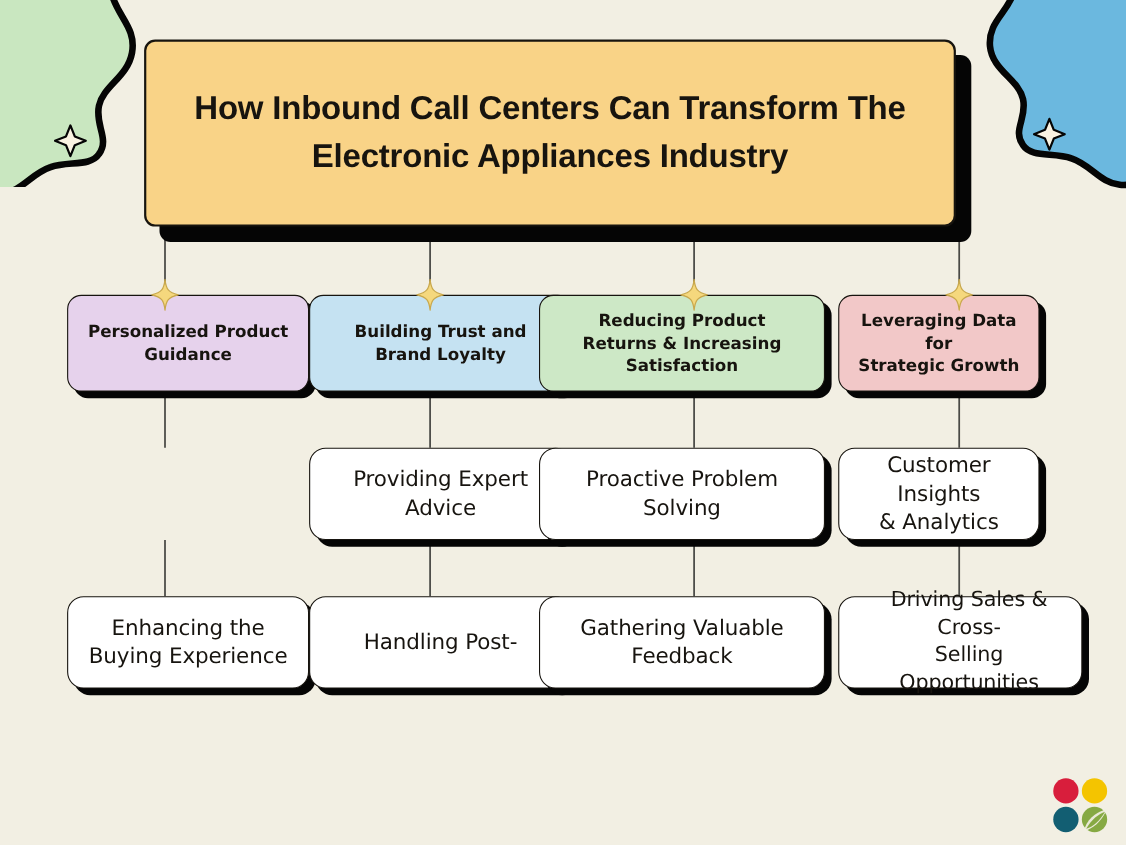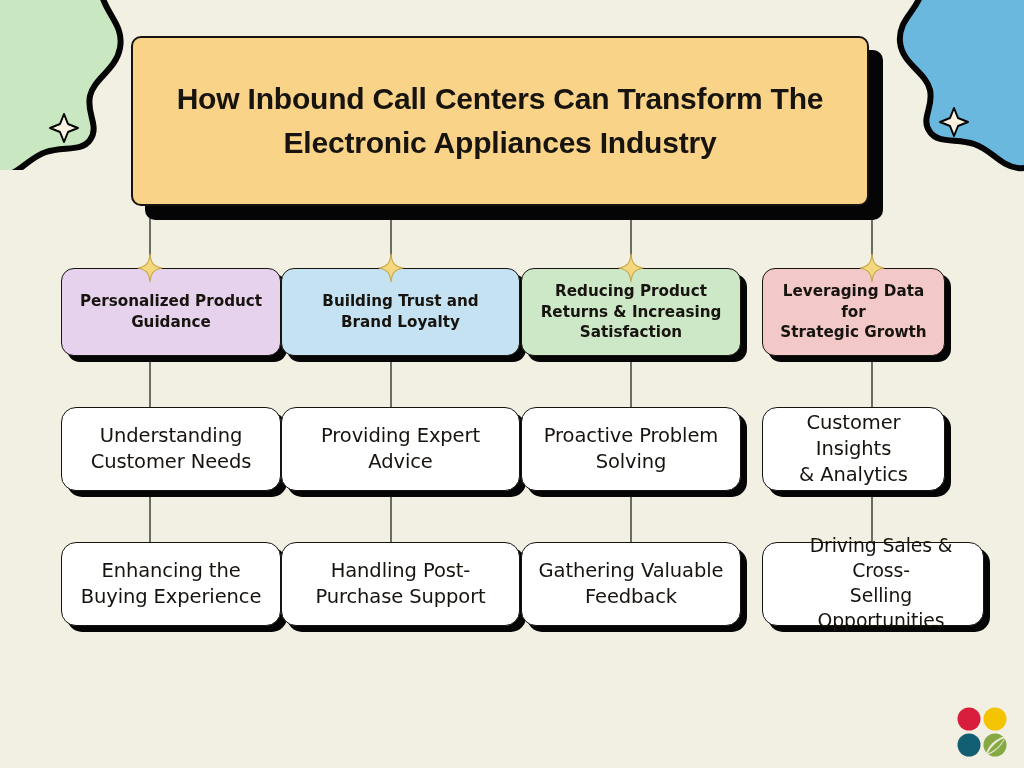--- a/index.html
+++ b/index.html
@@ -98,21 +98,21 @@
     font-weight: 400;
     line-height: 1.33;
     letter-spacing: -0.1px;
   }
   .row-b { top: 407px; }
   .row-c { top: 542px; }
 
   
   .col-0 { left: 40px;  width: 220px; margin-left: 21px; }
   .col-1 { left: 281px; width: 239px; }
-  .col-2 { left: 521px; width: 220px; }
+  .col-2 { left: 490px; width: 260px; }
   .col-3 { left: 762px; width: 183px; }
 
   
   .sparkle {
     position: absolute;
     width: 26px;
     height: 30px;
     pointer-events: none;
   }
 
@@ -205,26 +205,20 @@
   <svg class="sparkle" style="left:378px;top:253px;" viewBox="0 0 26 30" aria-hidden="true">
     <path d="M13 1 C14 10 16 13 25 15 C16 17 14 20 13 29 C12 20 10 17 1 15 C10 13 12 10 13 1 Z" fill="#F5D87D" stroke="#C9A84C" stroke-width="1.1" stroke-linejoin="round"></path>
   </svg>
   <svg class="sparkle" style="left:618px;top:253px;" viewBox="0 0 26 30" aria-hidden="true">
     <path d="M13 1 C14 10 16 13 25 15 C16 17 14 20 13 29 C12 20 10 17 1 15 C10 13 12 10 13 1 Z" fill="#F5D87D" stroke="#C9A84C" stroke-width="1.1" stroke-linejoin="round"></path>
   </svg>
   <svg class="sparkle" style="left:859px;top:253px;" viewBox="0 0 26 30" aria-hidden="true">
     <path d="M13 1 C14 10 16 13 25 15 C16 17 14 20 13 29 C12 20 10 17 1 15 C10 13 12 10 13 1 Z" fill="#F5D87D" stroke="#C9A84C" stroke-width="1.1" stroke-linejoin="round"></path>
   </svg>
 
-  <div class="node leaf row-b col-0">
-    <div class="label">
-      <span>Understanding</span><br>
-      <span>Customer Needs</span>
-    </div>
-  </div>
   <div class="node leaf row-b col-1">
     <div class="label">
       <span>Providing Expert</span><br>
       <span>Advice</span>
     </div>
   </div>
   <div class="node leaf row-b col-2">
     <div class="label">
       <span>Proactive Problem</span><br>
       <span>Solving</span>
@@ -239,21 +233,20 @@
 
   <div class="node leaf row-c col-0">
     <div class="label">
       <span>Enhancing the</span><br>
       <span>Buying Experience</span>
     </div>
   </div>
   <div class="node leaf row-c col-1">
     <div class="label">
       <span>Handling Post-</span><br>
-      <span>Purchase Support</span>
     </div>
   </div>
   <div class="node leaf row-c col-2">
     <div class="label">
       <span>Gathering Valuable</span><br>
       <span>Feedback</span>
     </div>
   </div>
   <div class="node leaf row-c col-3" style="width:222px;padding-left:28px;">
     <div class="label" style="font-size:18.8px;">

